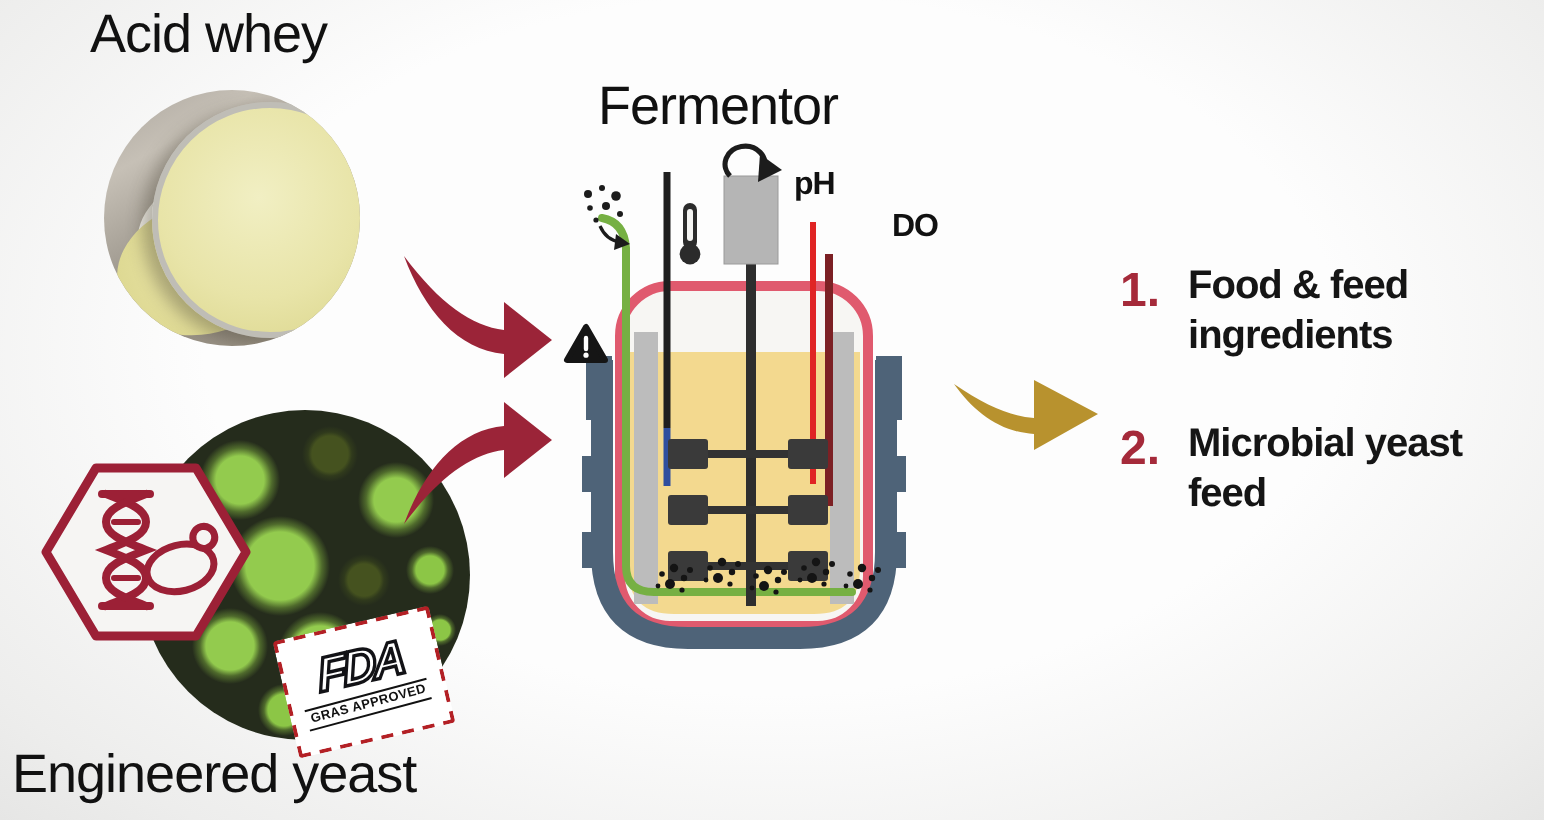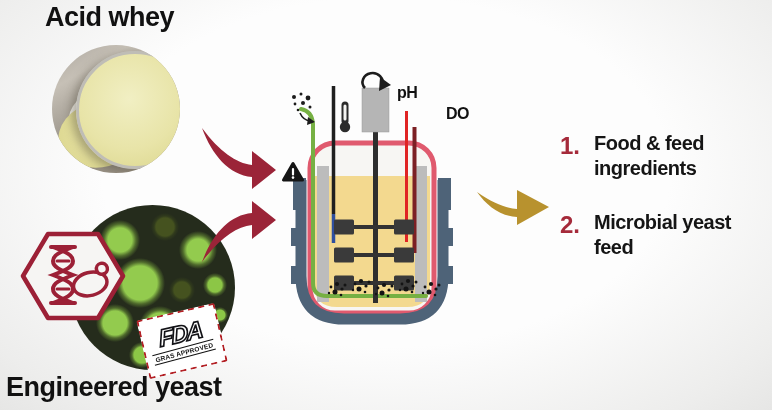--- a/index.html
+++ b/index.html
@@ -1,21 +1,21 @@
 <!DOCTYPE html>
 <html><head>
 <meta charset="utf-8">
 <style>
   html,body{margin:0;padding:0;background:#ddd;}
   .stage{
     position:relative;width:772px;height:410px;overflow:hidden;
     background:radial-gradient(ellipse at 50% 42%, #fdfdfd 52%, #ededec 88%, #e6e6e5 100%);
     font-family:"Liberation Sans","DejaVu Sans",sans-serif;
   }
-  .title{position:absolute;font-weight:700;color:#111;letter-spacing:-0.5px;white-space:nowrap;}
+  .title{position:absolute;font-weight:400;color:#111;letter-spacing:-0.5px;white-space:nowrap;}
   .t-acid{left:45px;top:2px;font-size:27px;}
   .t-ferm{left:299px;top:38px;font-size:27px;}
   .t-yeast{left:6px;top:372px;font-size:27px;}
   .probe-label{position:absolute;font-weight:800;color:#111;font-size:16px;letter-spacing:-0.5px;}
   .l-ph{left:397px;top:84px;}
   .l-do{left:446px;top:105px;}
 
   
   .photo{position:absolute;border-radius:50%;overflow:hidden;z-index:1;}
   .whey-photo{left:52px;top:45px;width:128px;height:128px;
@@ -209,20 +209,21 @@
       </g>
     </g>
   </svg>
 
   <div class="fda-stamp">
     <div class="fda-logo">FDA</div>
     <div class="fda-sub">GRAS APPROVED</div>
   </div>
 
   <div class="title t-acid">Acid whey</div>
+  <div class="title t-ferm">Fermentor</div>
   <div class="title t-yeast">Engineered yeast</div>
   <div class="probe-label l-ph">pH</div>
   <div class="probe-label l-do">DO</div>
 
   <div class="outputs">
     <div class="output-item">
       <span class="output-num">1.</span>
       <span class="output-text">Food &amp; feed ingredients</span>
     </div>
     <div class="output-item">

